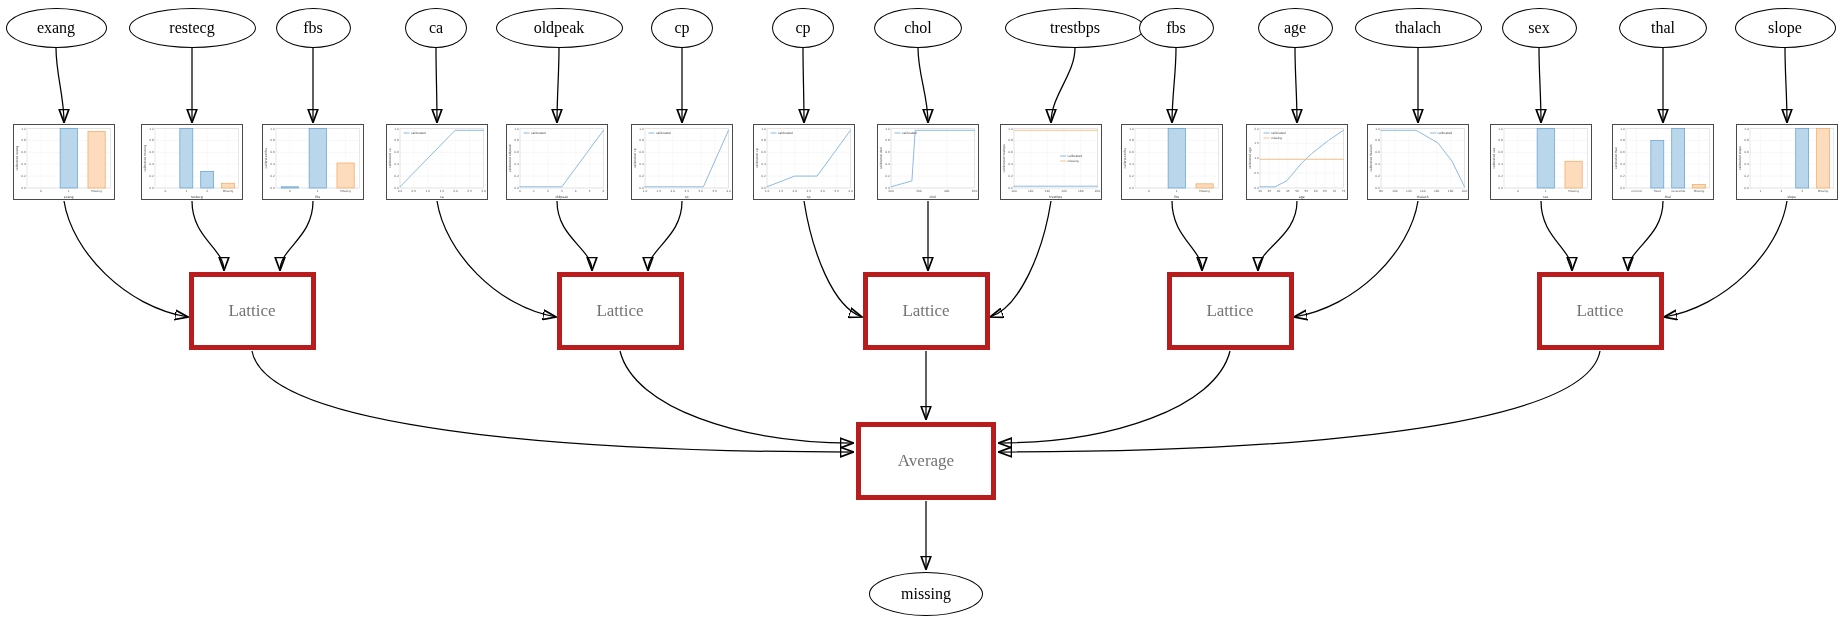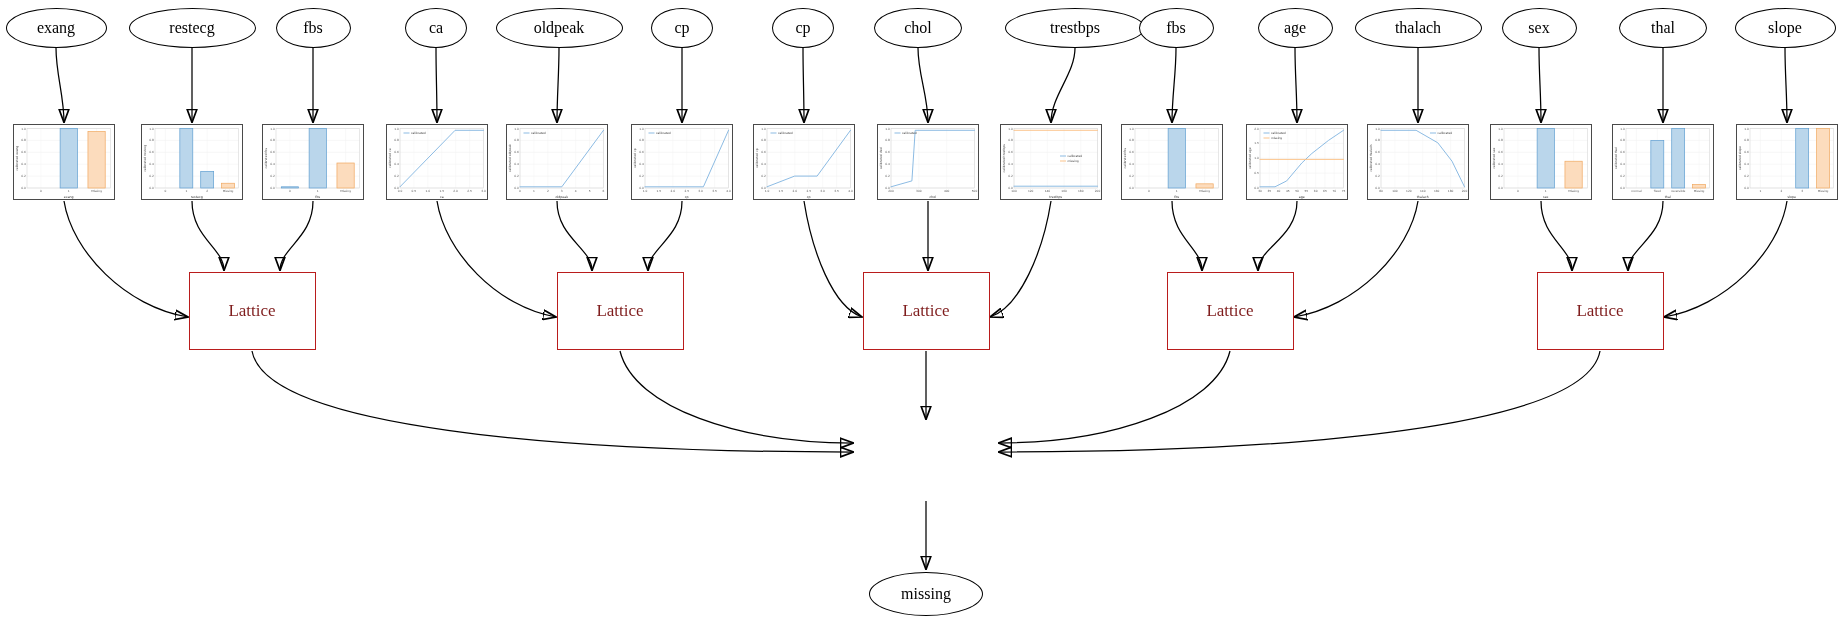--- a/index.html
+++ b/index.html
@@ -3,23 +3,23 @@
 <meta charset="utf-8">
 <style>
   html,body{margin:0;padding:0;background:#ffffff;}
   .canvas{position:relative;width:1840px;height:627px;background:#ffffff;overflow:hidden;
           font-family:"Liberation Serif",serif;}
   #edges{position:absolute;left:0;top:0;z-index:1;}
   #edges path{stroke:#000;stroke-width:1.25;fill:none;}
   .node-ellipse{position:absolute;border:1px solid #000;border-radius:50%;background:#fff;
           display:flex;align-items:center;justify-content:center;box-sizing:border-box;
           font-size:16px;color:#000;z-index:2;}
-  .rect-node{position:absolute;border:1px solid #b91c1c;background:#fff;display:flex;
+  .rect-node{position:absolute;border:5px solid #b91c1c;background:#fff;display:flex;
           align-items:center;justify-content:center;box-sizing:border-box;
-          font-size:17px;color:#7f1d1d;z-index:2;}
+          font-size:17px;color:#737373;z-index:2;}
   .chart-box{position:absolute;border:1px solid #4a4a4a;background:#fff;box-sizing:border-box;z-index:2;}
   .chart-box svg{display:block;}
   .chart-box text{font-family:"DejaVu Sans",sans-serif;}
 </style>
 </head>
 <body>
 
 <div class="canvas" id="canvas">
   <svg id="edges" width="1840" height="627">
     <defs>
@@ -58,20 +58,23 @@
       <path d="M 1663 201 C 1663 238, 1628 248, 1628 270.5" marker-end="url(#arw)"></path>
       <path d="M 1787 201 C 1779 252, 1725 307, 1664 317" marker-end="url(#arw)"></path>
       <path d="M 252 351 C 266 428, 560 452, 853.5 452" marker-end="url(#arw)"></path>
       <path d="M 620 351 C 634 408, 740 443, 853.5 443" marker-end="url(#arw)"></path>
       <path d="M 926 351 L 926 419.5" marker-end="url(#arw)"></path>
       <path d="M 1230 351 C 1216 408, 1110 443, 998.5 443" marker-end="url(#arw)"></path>
       <path d="M 1600 351 C 1586 428, 1292 452, 998.5 452" marker-end="url(#arw)"></path>
       <path d="M 926 501 L 926 569.5" marker-end="url(#arw)"></path>
     </svg>
 
+  <div class="rect-node" style="left:856px;top:422px;width:140px;height:78px;">
+    <span>Average</span>
+  </div>
 
   <div class="node-ellipse" style="left:869px;top:572px;width:114px;height:44px;">
     <span>missing</span>
   </div>
 <div class="node-ellipse" style="left: 5.5px; top: 8px; width: 101px; height: 40px;">
       <span>exang</span>
     </div>
     <div class="chart-box" style="left: 13px; top: 124px; width: 102px; height: 76px;">
       <svg viewBox="0 0 100 74" width="100" height="74">
         <rect x="13" y="3.5" width="83.5" height="59.5" fill="#ffffff"></rect>

